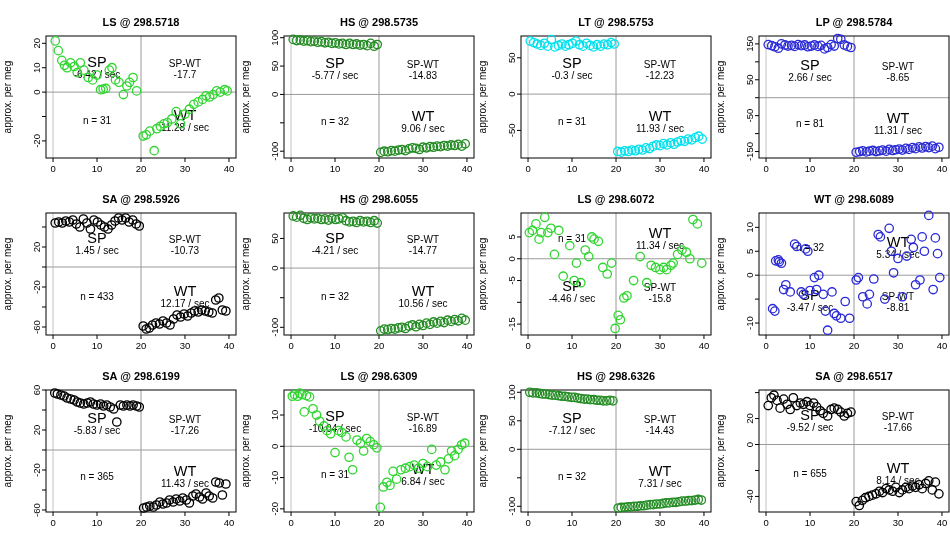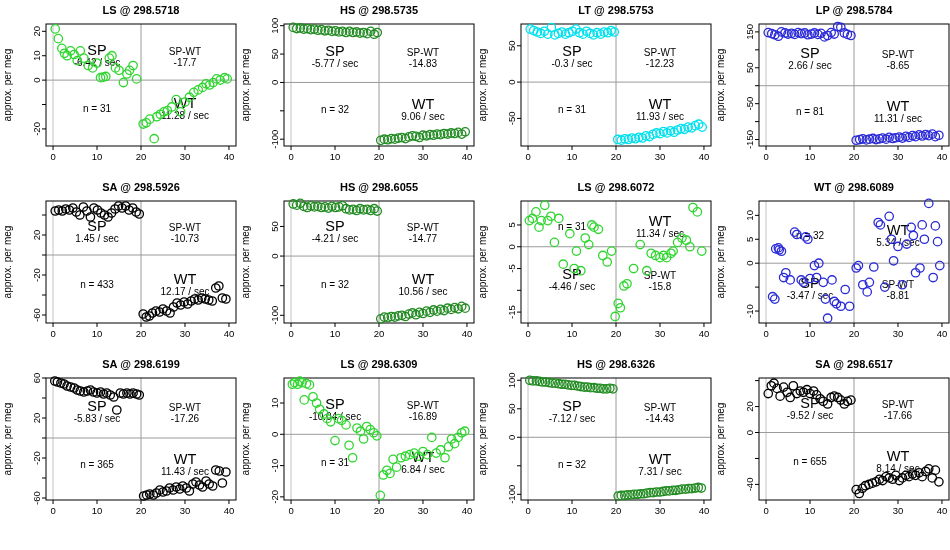--- a/index.html
+++ b/index.html
@@ -1,17 +1,17 @@
 <!DOCTYPE html>
 <html><head>
 <meta charset="utf-8">
 <style>
   html,body{margin:0;padding:0;background:#ffffff;}
   #figure{width:950px;height:550px;background:#ffffff;box-sizing:border-box;
-          padding-top:2px;display:grid;
+          padding-top:14px;display:grid;
           grid-template-columns:repeat(4,237.5px);
           grid-template-rows:repeat(3,177px);}
   .panel{width:237.5px;height:177px;}
   svg text{font-family:"Liberation Sans","DejaVu Sans",sans-serif;fill:#000000;}
   .ptitle{font-size:11px;font-weight:bold;}
   .tick{font-size:9.5px;}
   .ylab{font-size:10px;}
   .big{font-size:14.5px;}
   .small{font-size:10px;}
 </style>

